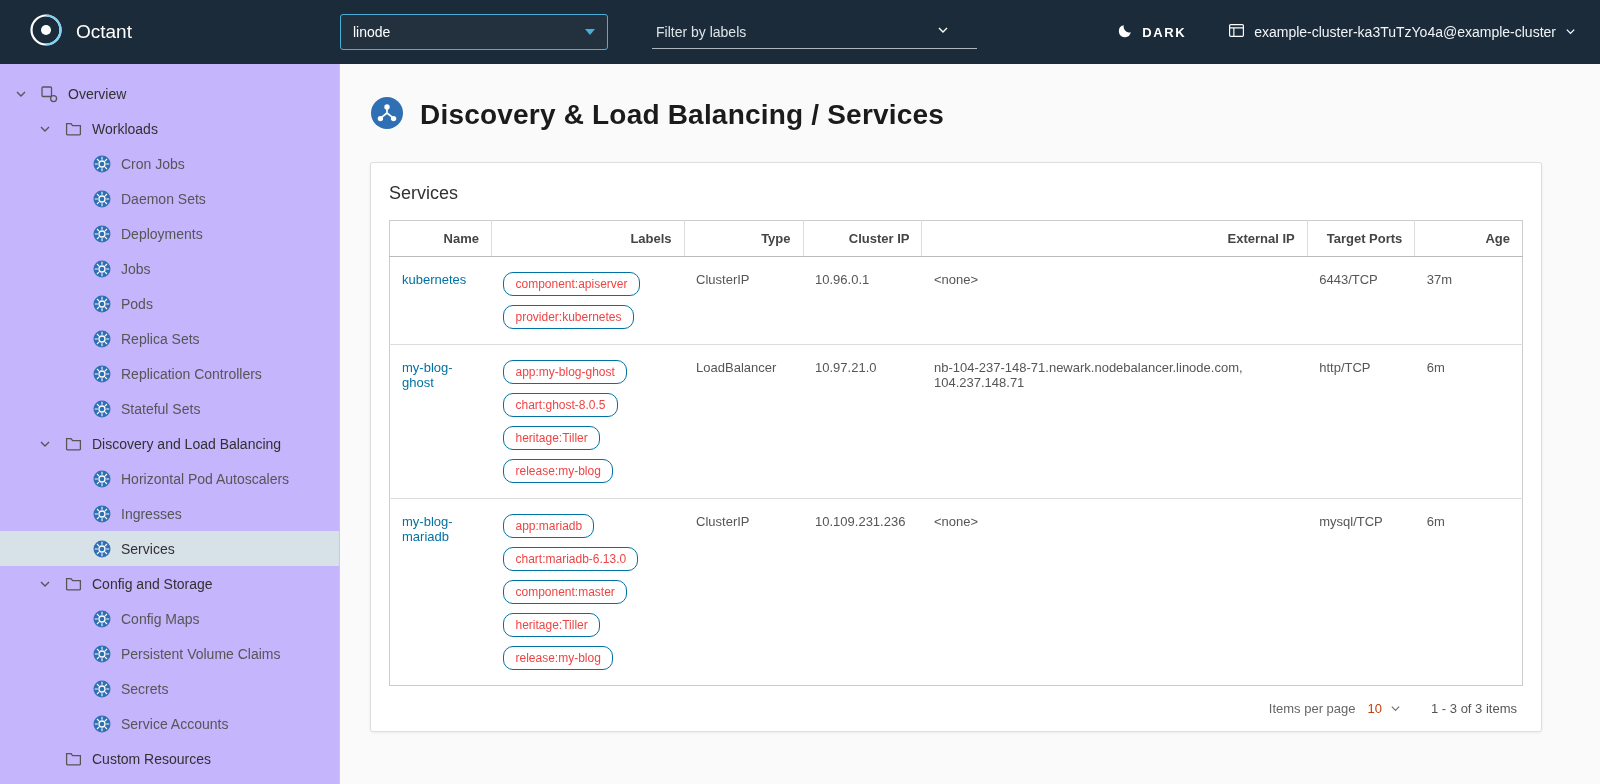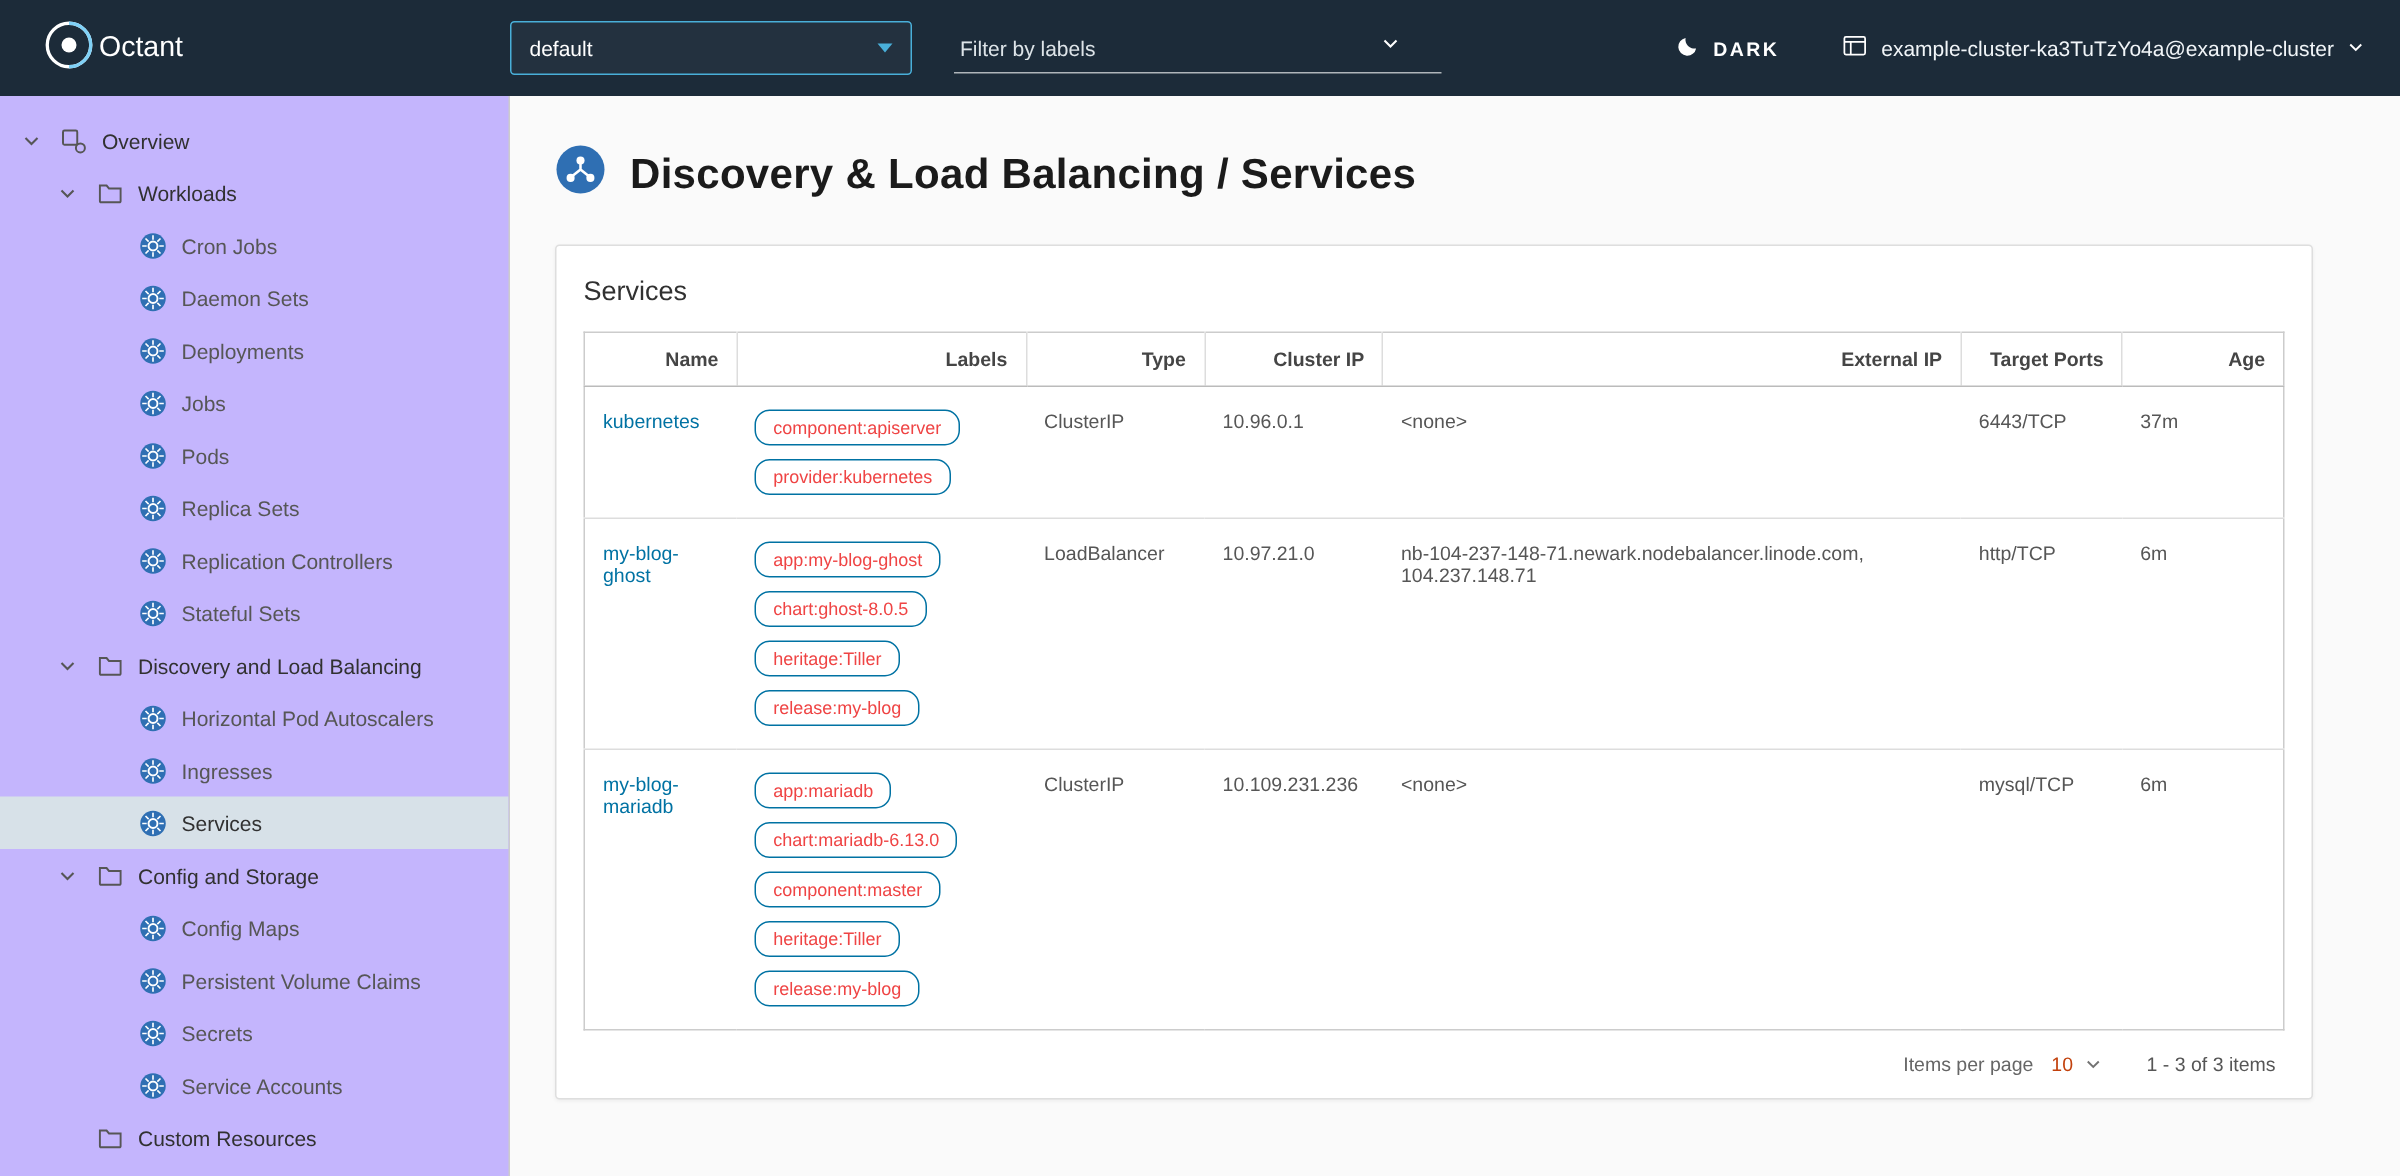--- a/index.html
+++ b/index.html
@@ -1,25 +1,25 @@
 <!DOCTYPE html>
 <html><head>
 <meta charset="utf-8">
 <style>
   *{box-sizing:border-box;margin:0;padding:0}
   html,body{width:1600px;height:784px;overflow:hidden}
   body{font-family:"Liberation Sans",sans-serif;display:flex;flex-direction:column;background:#fafafa}
 
   
   .header{flex:0 0 64px;height:64px;background:#1c2b39;display:flex;align-items:center;color:#fff;padding:0 24px 0 26px}
-  .brand{display:flex;align-items:center;width:314px}
+  .brand{display:flex;align-items:center;gap:10px;width:314px}
   .brand-name{font-size:19px;color:#fff}
   .ns-select{width:268px;height:36px;border:1px solid #49afd9;border-radius:3px;display:flex;align-items:center;justify-content:space-between;padding:0 12px;font-size:14px;color:#fff;cursor:pointer;background:rgba(255,255,255,.03)}
   .caret-tri{width:0;height:0;border-left:5px solid transparent;border-right:5px solid transparent;border-top:6px solid #49afd9}
-  .filter-wrap{margin-left:28px;width:325px;height:34px;border-bottom:1px solid rgba(255,255,255,.65);display:flex;align-items:center;padding:0 4px}
+  .filter-wrap{margin-left:44px;width:325px;height:34px;border-bottom:1px solid rgba(255,255,255,.65);display:flex;align-items:center;padding:0 4px}
   .filter-wrap input{background:transparent;border:none;outline:none;color:#fff;font-size:14px;font-family:"Liberation Sans",sans-serif;width:280px}
   .filter-wrap input::placeholder{color:#e8eef2;opacity:.95}
   .theme-toggle{margin-left:auto;display:flex;align-items:center;gap:9px;font-size:13px;font-weight:700;letter-spacing:1.6px;cursor:pointer}
   .context{display:flex;align-items:center;gap:9px;margin-left:42px;font-size:14px;cursor:pointer;color:#f1f5f8}
 
   
   .content{flex:1;display:flex;min-height:0}
   .sidebar{flex:0 0 340px;width:340px;background:#c4b5fd;border-right:1px solid #ccc;padding-top:12px;overflow:hidden}
   .side-item{height:35px;display:flex;align-items:center;font-size:14px;color:#565656;cursor:pointer;white-space:nowrap}
   .side-item.l0{padding-left:12px}
@@ -60,21 +60,21 @@
       <svg width="40" height="40" viewBox="0 0 40 40">
           <circle cx="20" cy="20" r="14.5" fill="none" stroke="#ffffff" stroke-width="2.2"></circle>
           <path d="M20 5.5a14.5 14.5 0 0 1 0 29" fill="none" stroke="#7fd1f7" stroke-width="2.2"></path>
           <circle cx="20" cy="20" r="5" fill="#ffffff"></circle>
         </svg>
     </span>
     <span class="brand-name">Octant</span>
   </div>
 
   <div class="ns-select">
-    <span>default</span>
+    <span>linode</span>
     <span class="caret-tri"></span>
   </div>
 
   <div class="filter-wrap">
     <input type="text" placeholder="Filter by labels" style="">
     <span>
       <svg width="14" height="14" viewBox="0 0 14 14">
           <path d="M3 5l4 4 4-4" fill="none" stroke="#ffffff" stroke-width="1.4"></path>
         </svg>
     </span>

